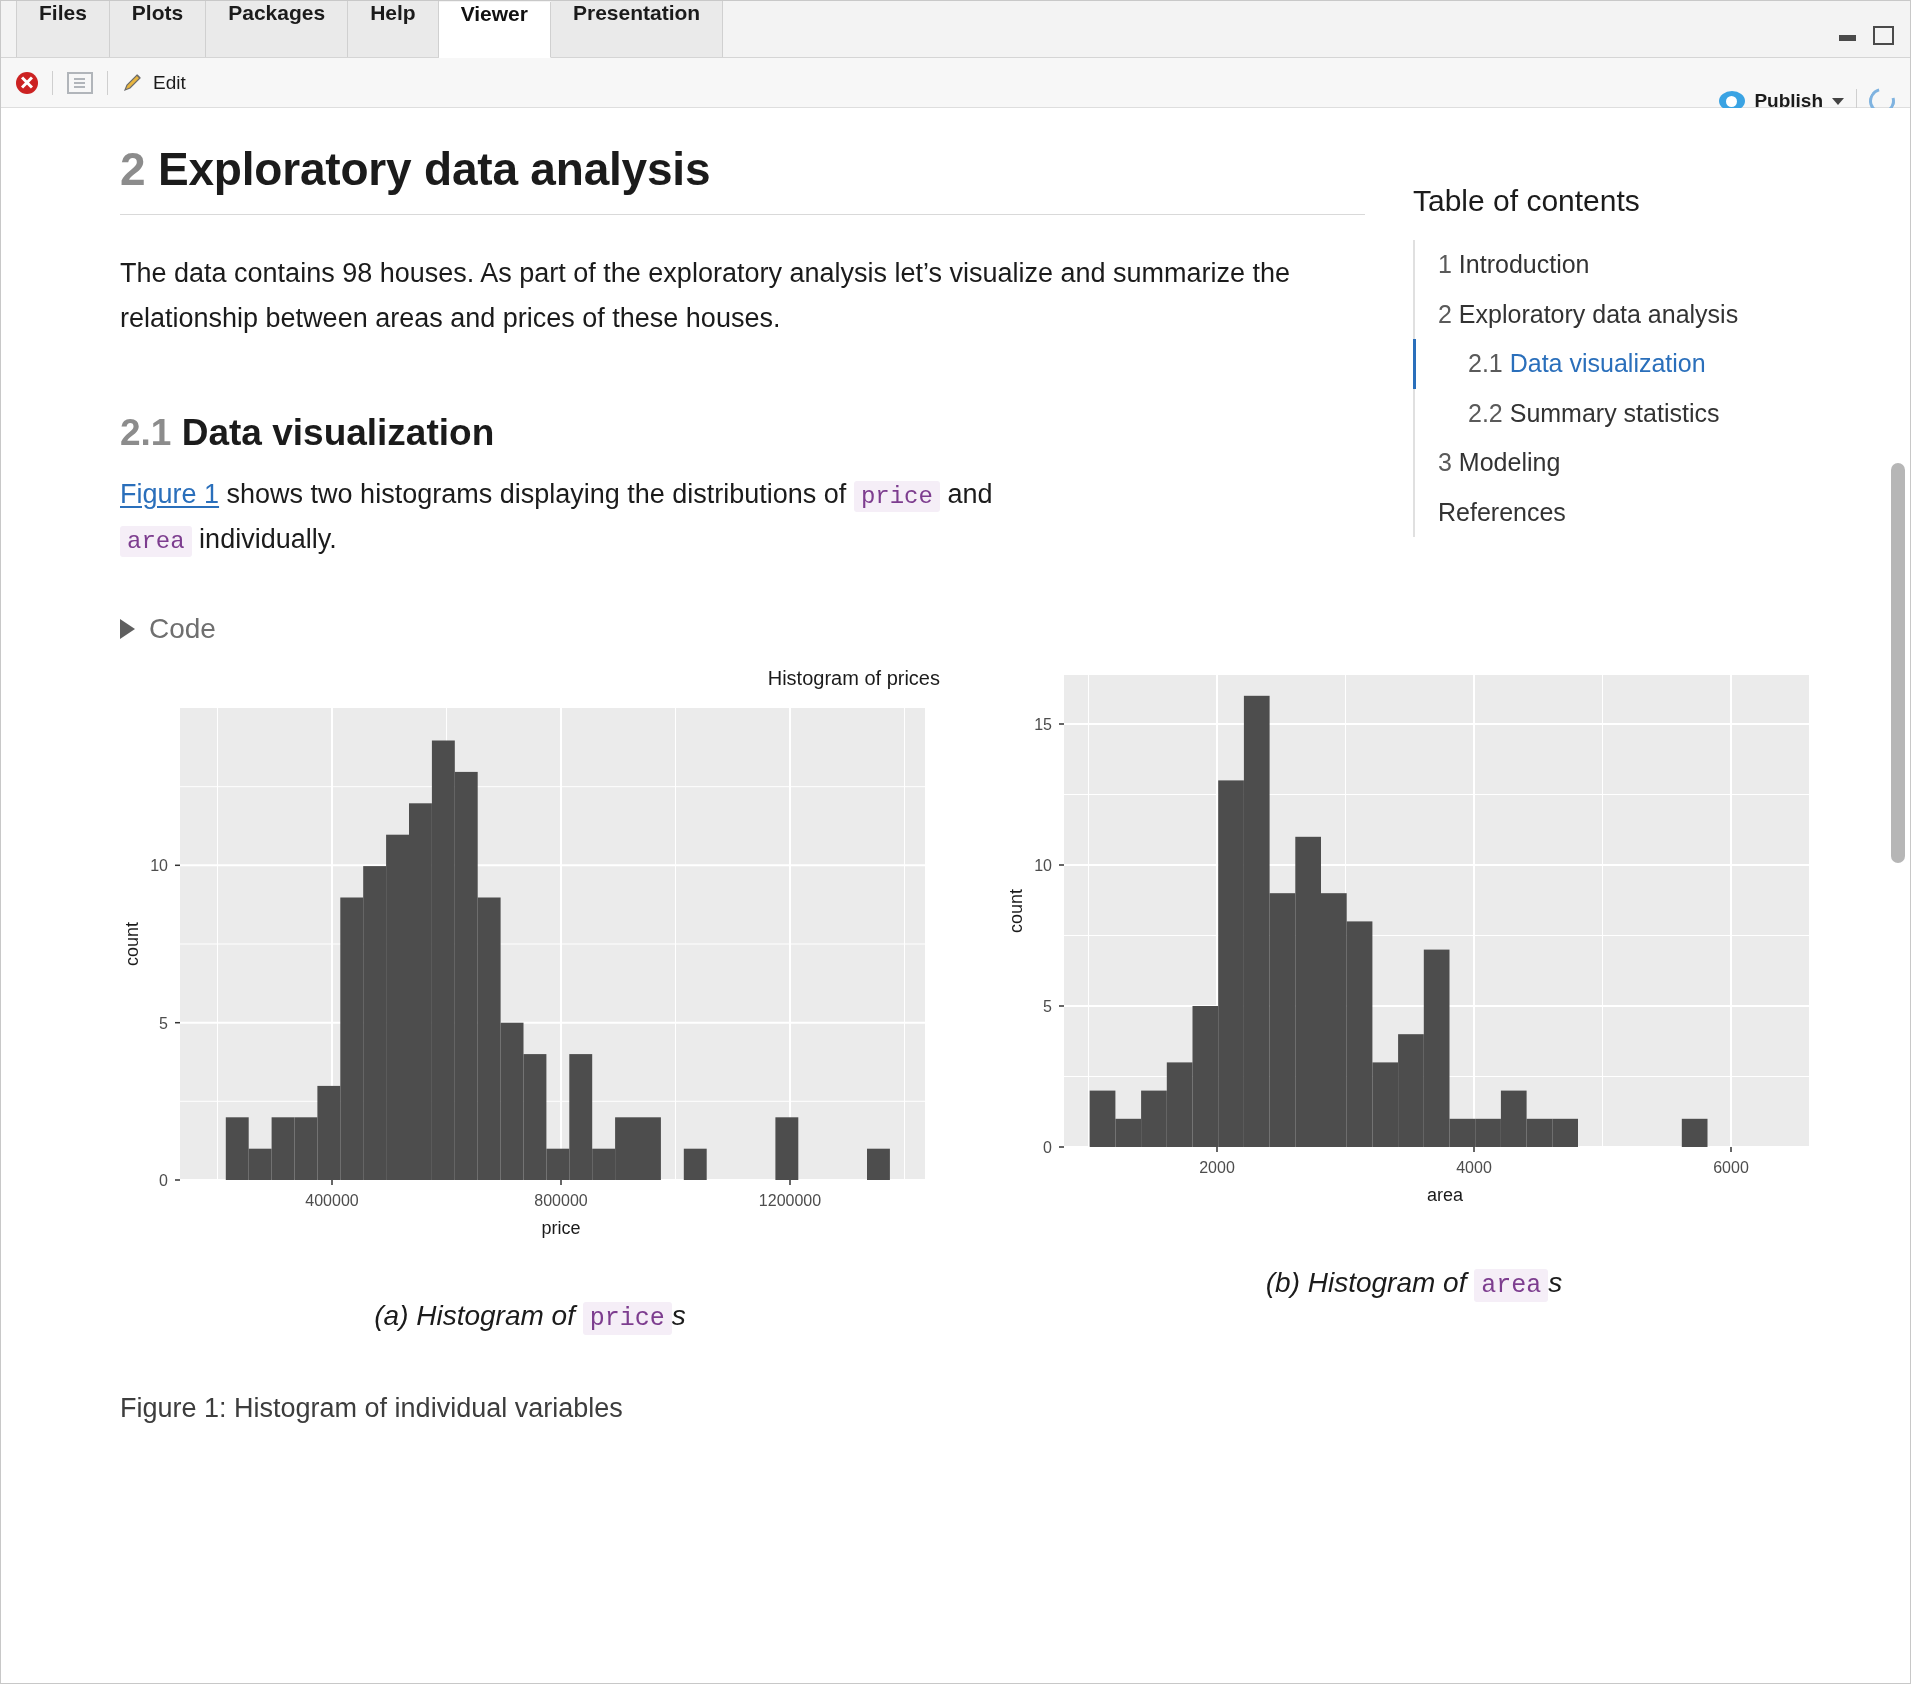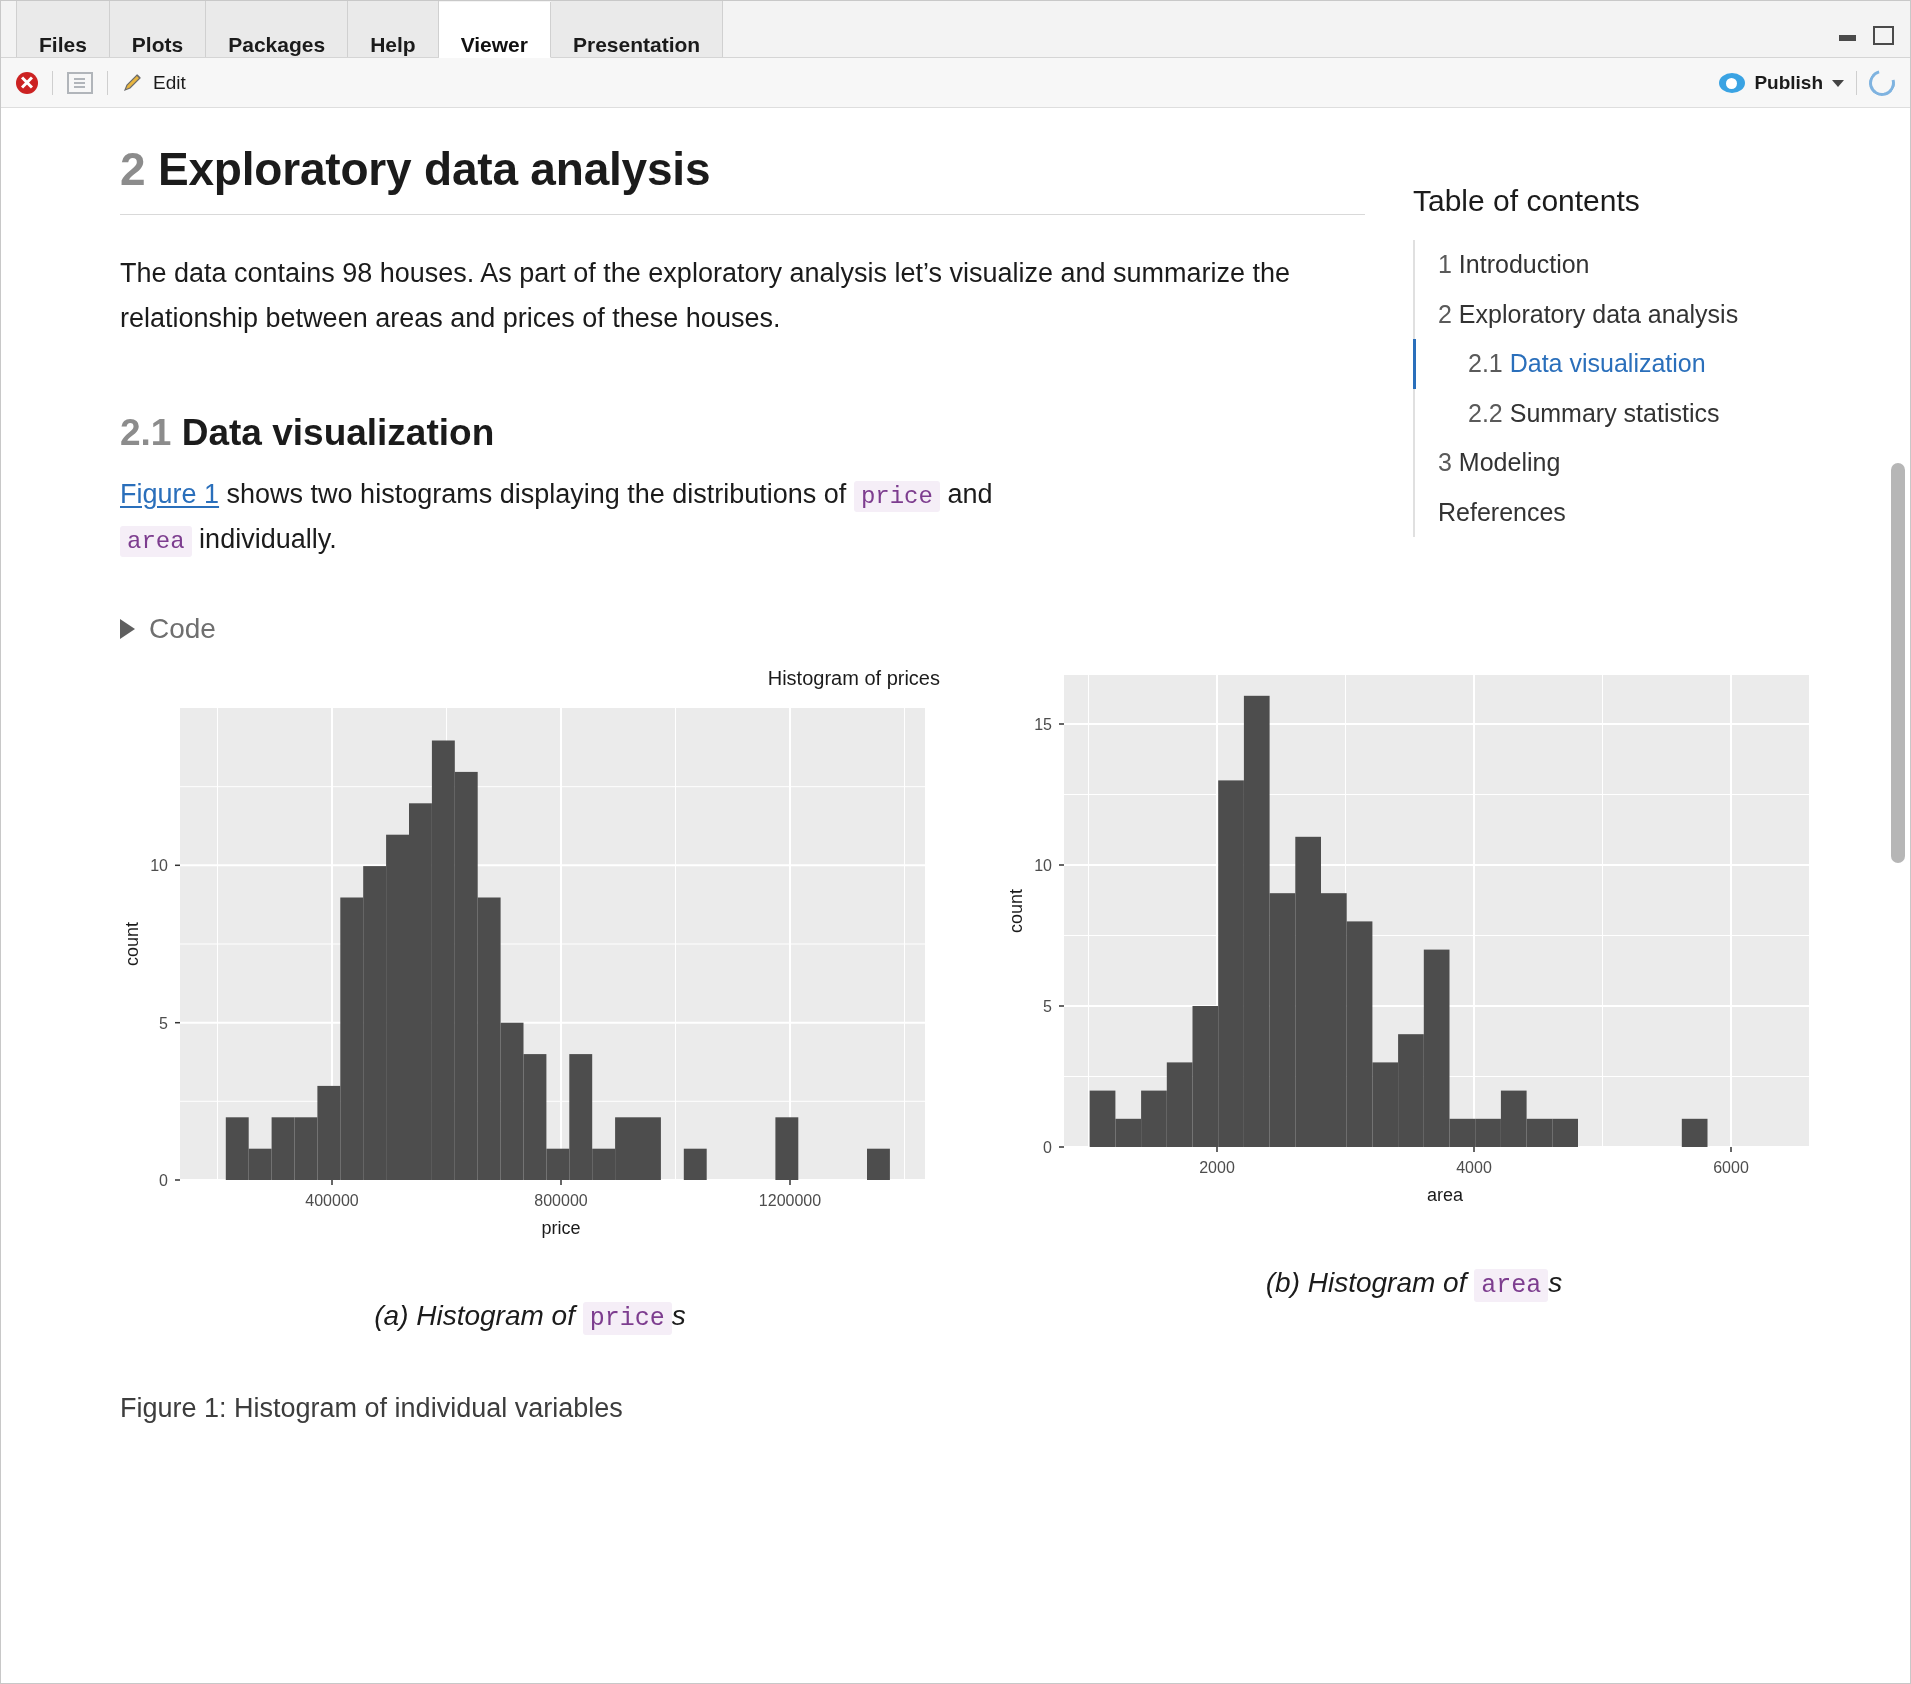--- a/index.html
+++ b/index.html
@@ -25,21 +25,21 @@
     border-bottom: 1px solid #d5d5d5;
     display: flex;
     align-items: flex-end;
     position: relative;
     flex: 0 0 auto;
   }
   .tab {
     height: 56px;
     padding: 0 22px;
     display: flex;
-    align-items: flex-end;
+    align-items: flex-start;
     font-size: 21px;
     font-weight: bold;
     color: #1b1b1b;
     background: #eaeaea;
     border-right: 1px solid #d0d0d0;
     cursor: default;
   }
   .tab.first { border-left: 1px solid #d0d0d0; margin-left: 16px;}
   .tab.active {
     background: #ffffff;
@@ -99,21 +99,21 @@
   }
   .edit-btn {
     display: flex; align-items: center; gap: 9px;
     font-size: 19px; color: #1b1b1b; cursor: default;
   }
   .pencil {
     width: 22px; height: 22px; position: relative; display:inline-block;
   }
   .pencil svg { display:block; }
   .tb-right {
-    position: absolute; right: 16px; top: 0; height: 50px;
+    position: absolute; right: 16px; top: 18px; height: 50px;
     display: flex; align-items: center; gap: 12px;
   }
   .publish {
     display: flex; align-items: center; gap: 9px;
     font-size: 19px; font-weight: bold; color: #1b1b1b; cursor: default;
   }
   .publish-icon {
     width: 26px; height: 20px; border-radius: 50%;
     background: #3aa3e3; position: relative;
   }

